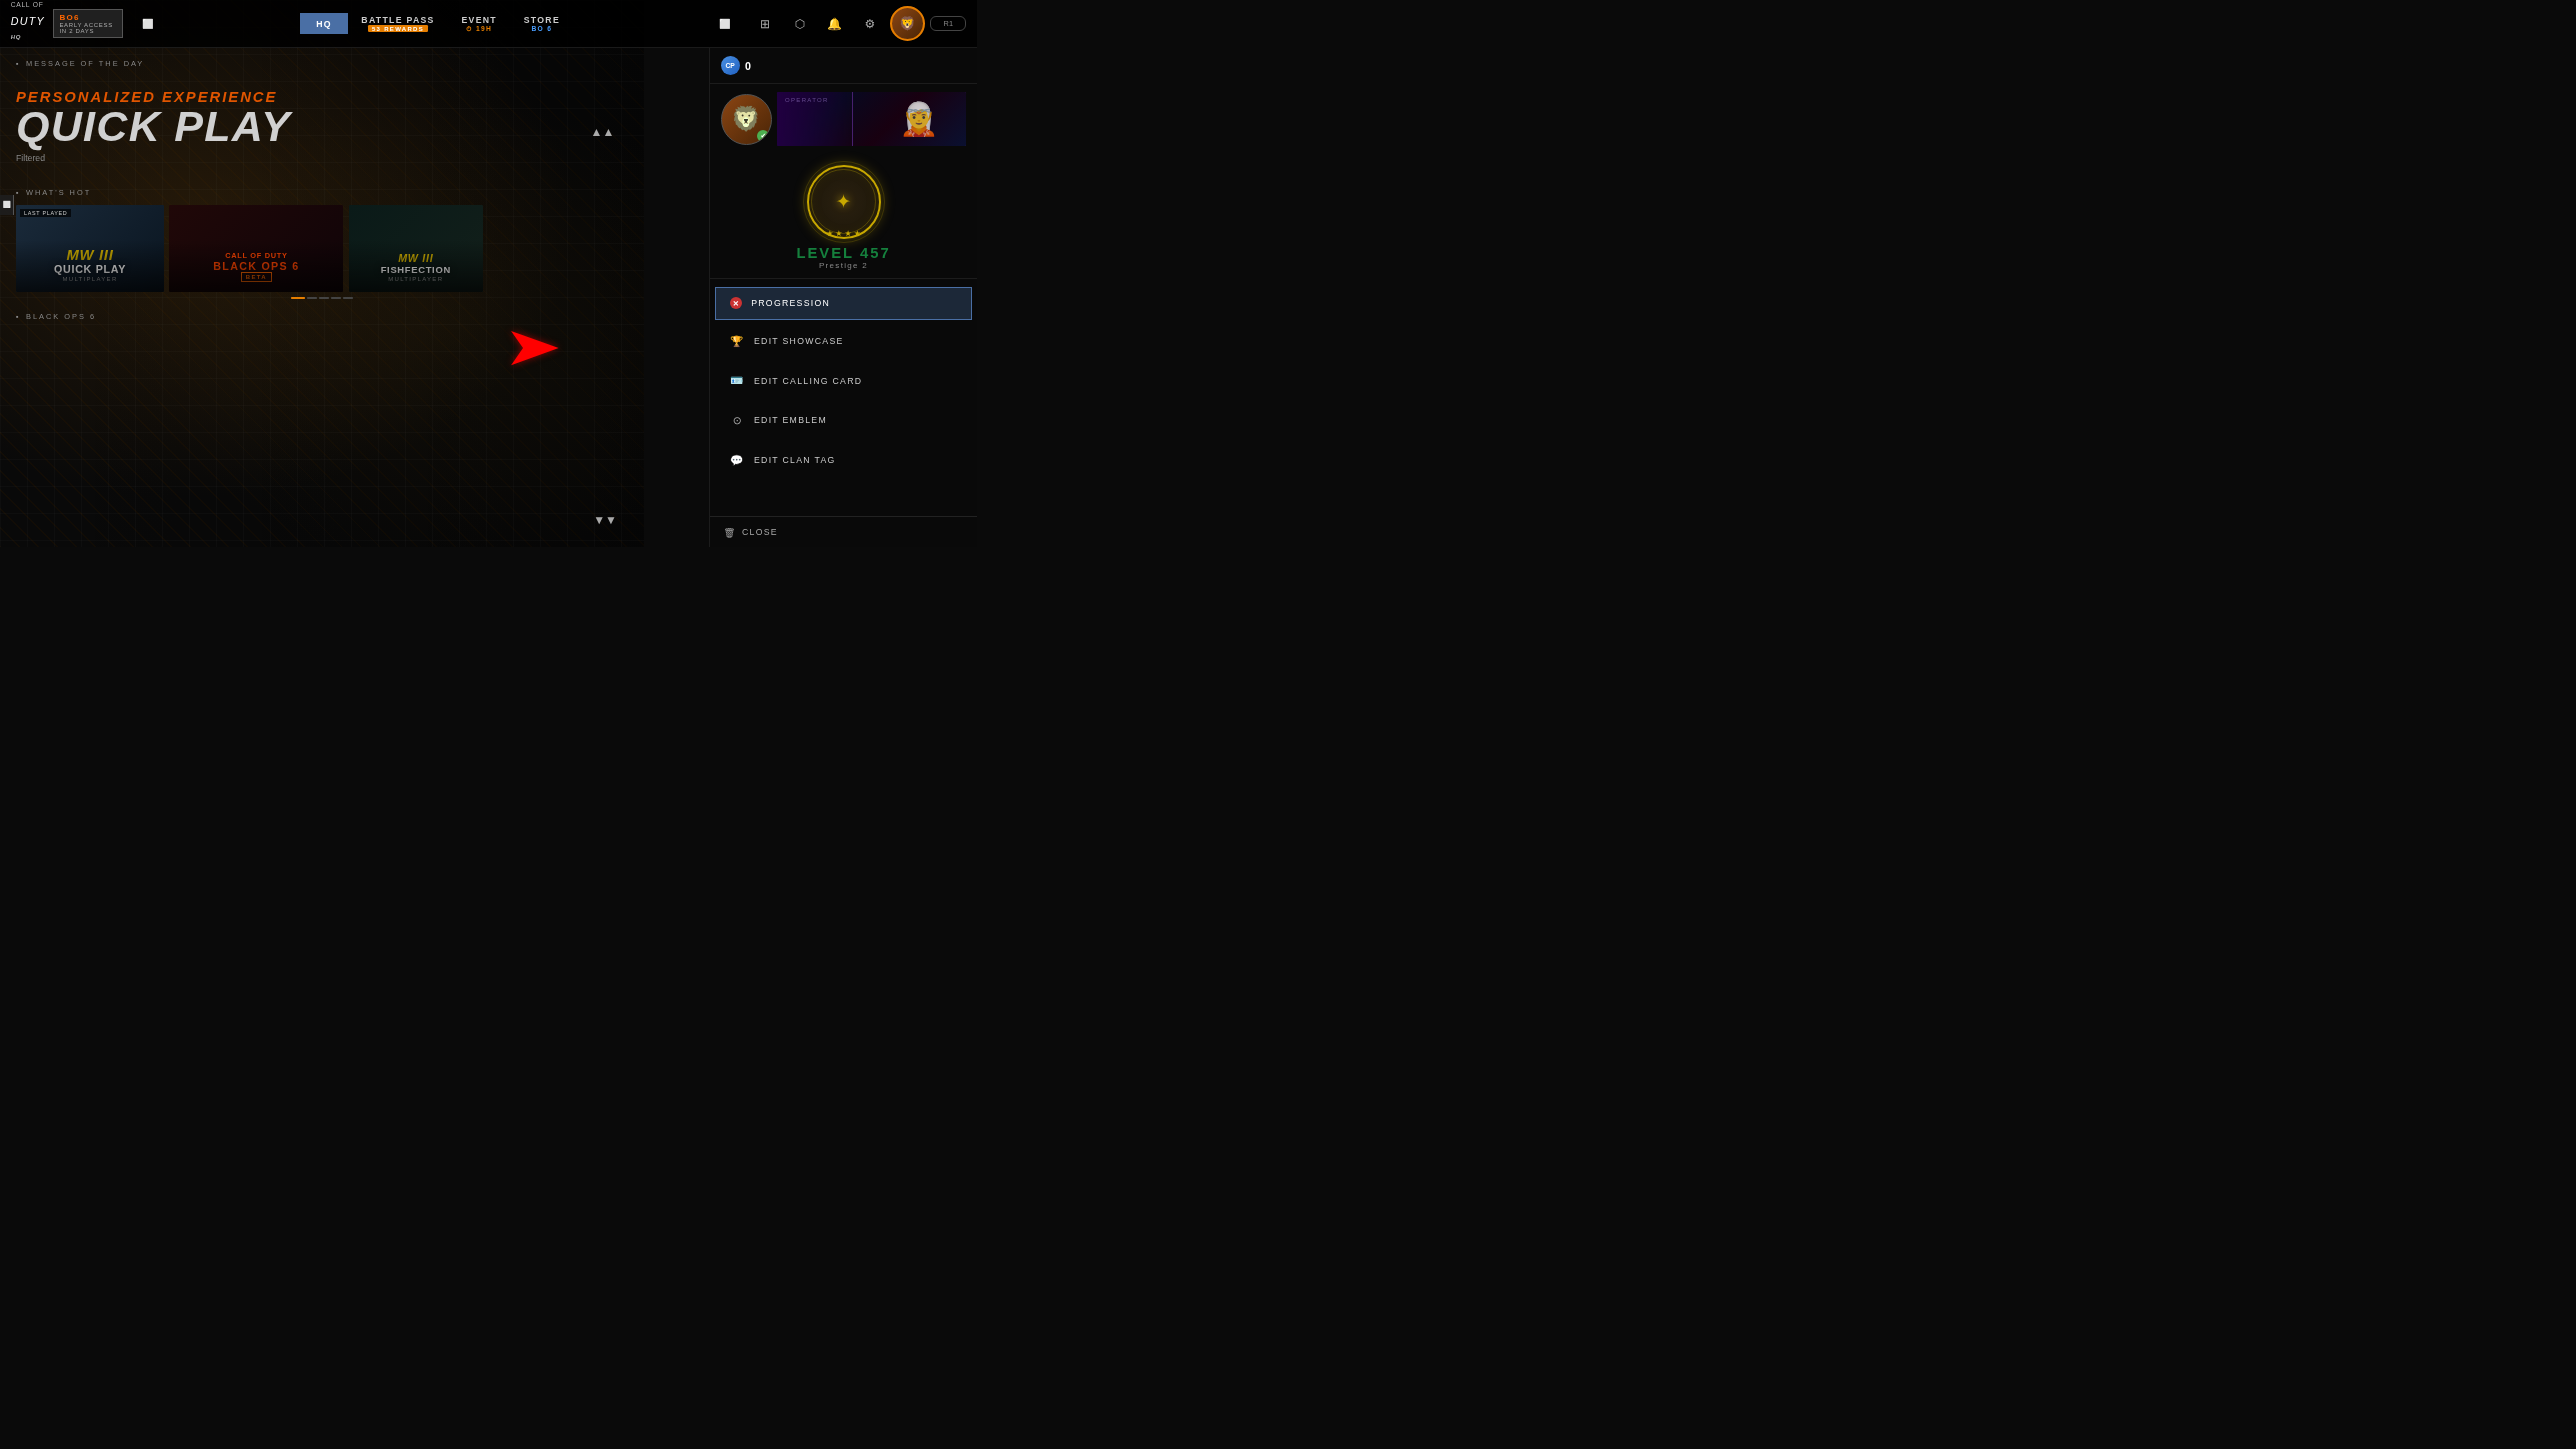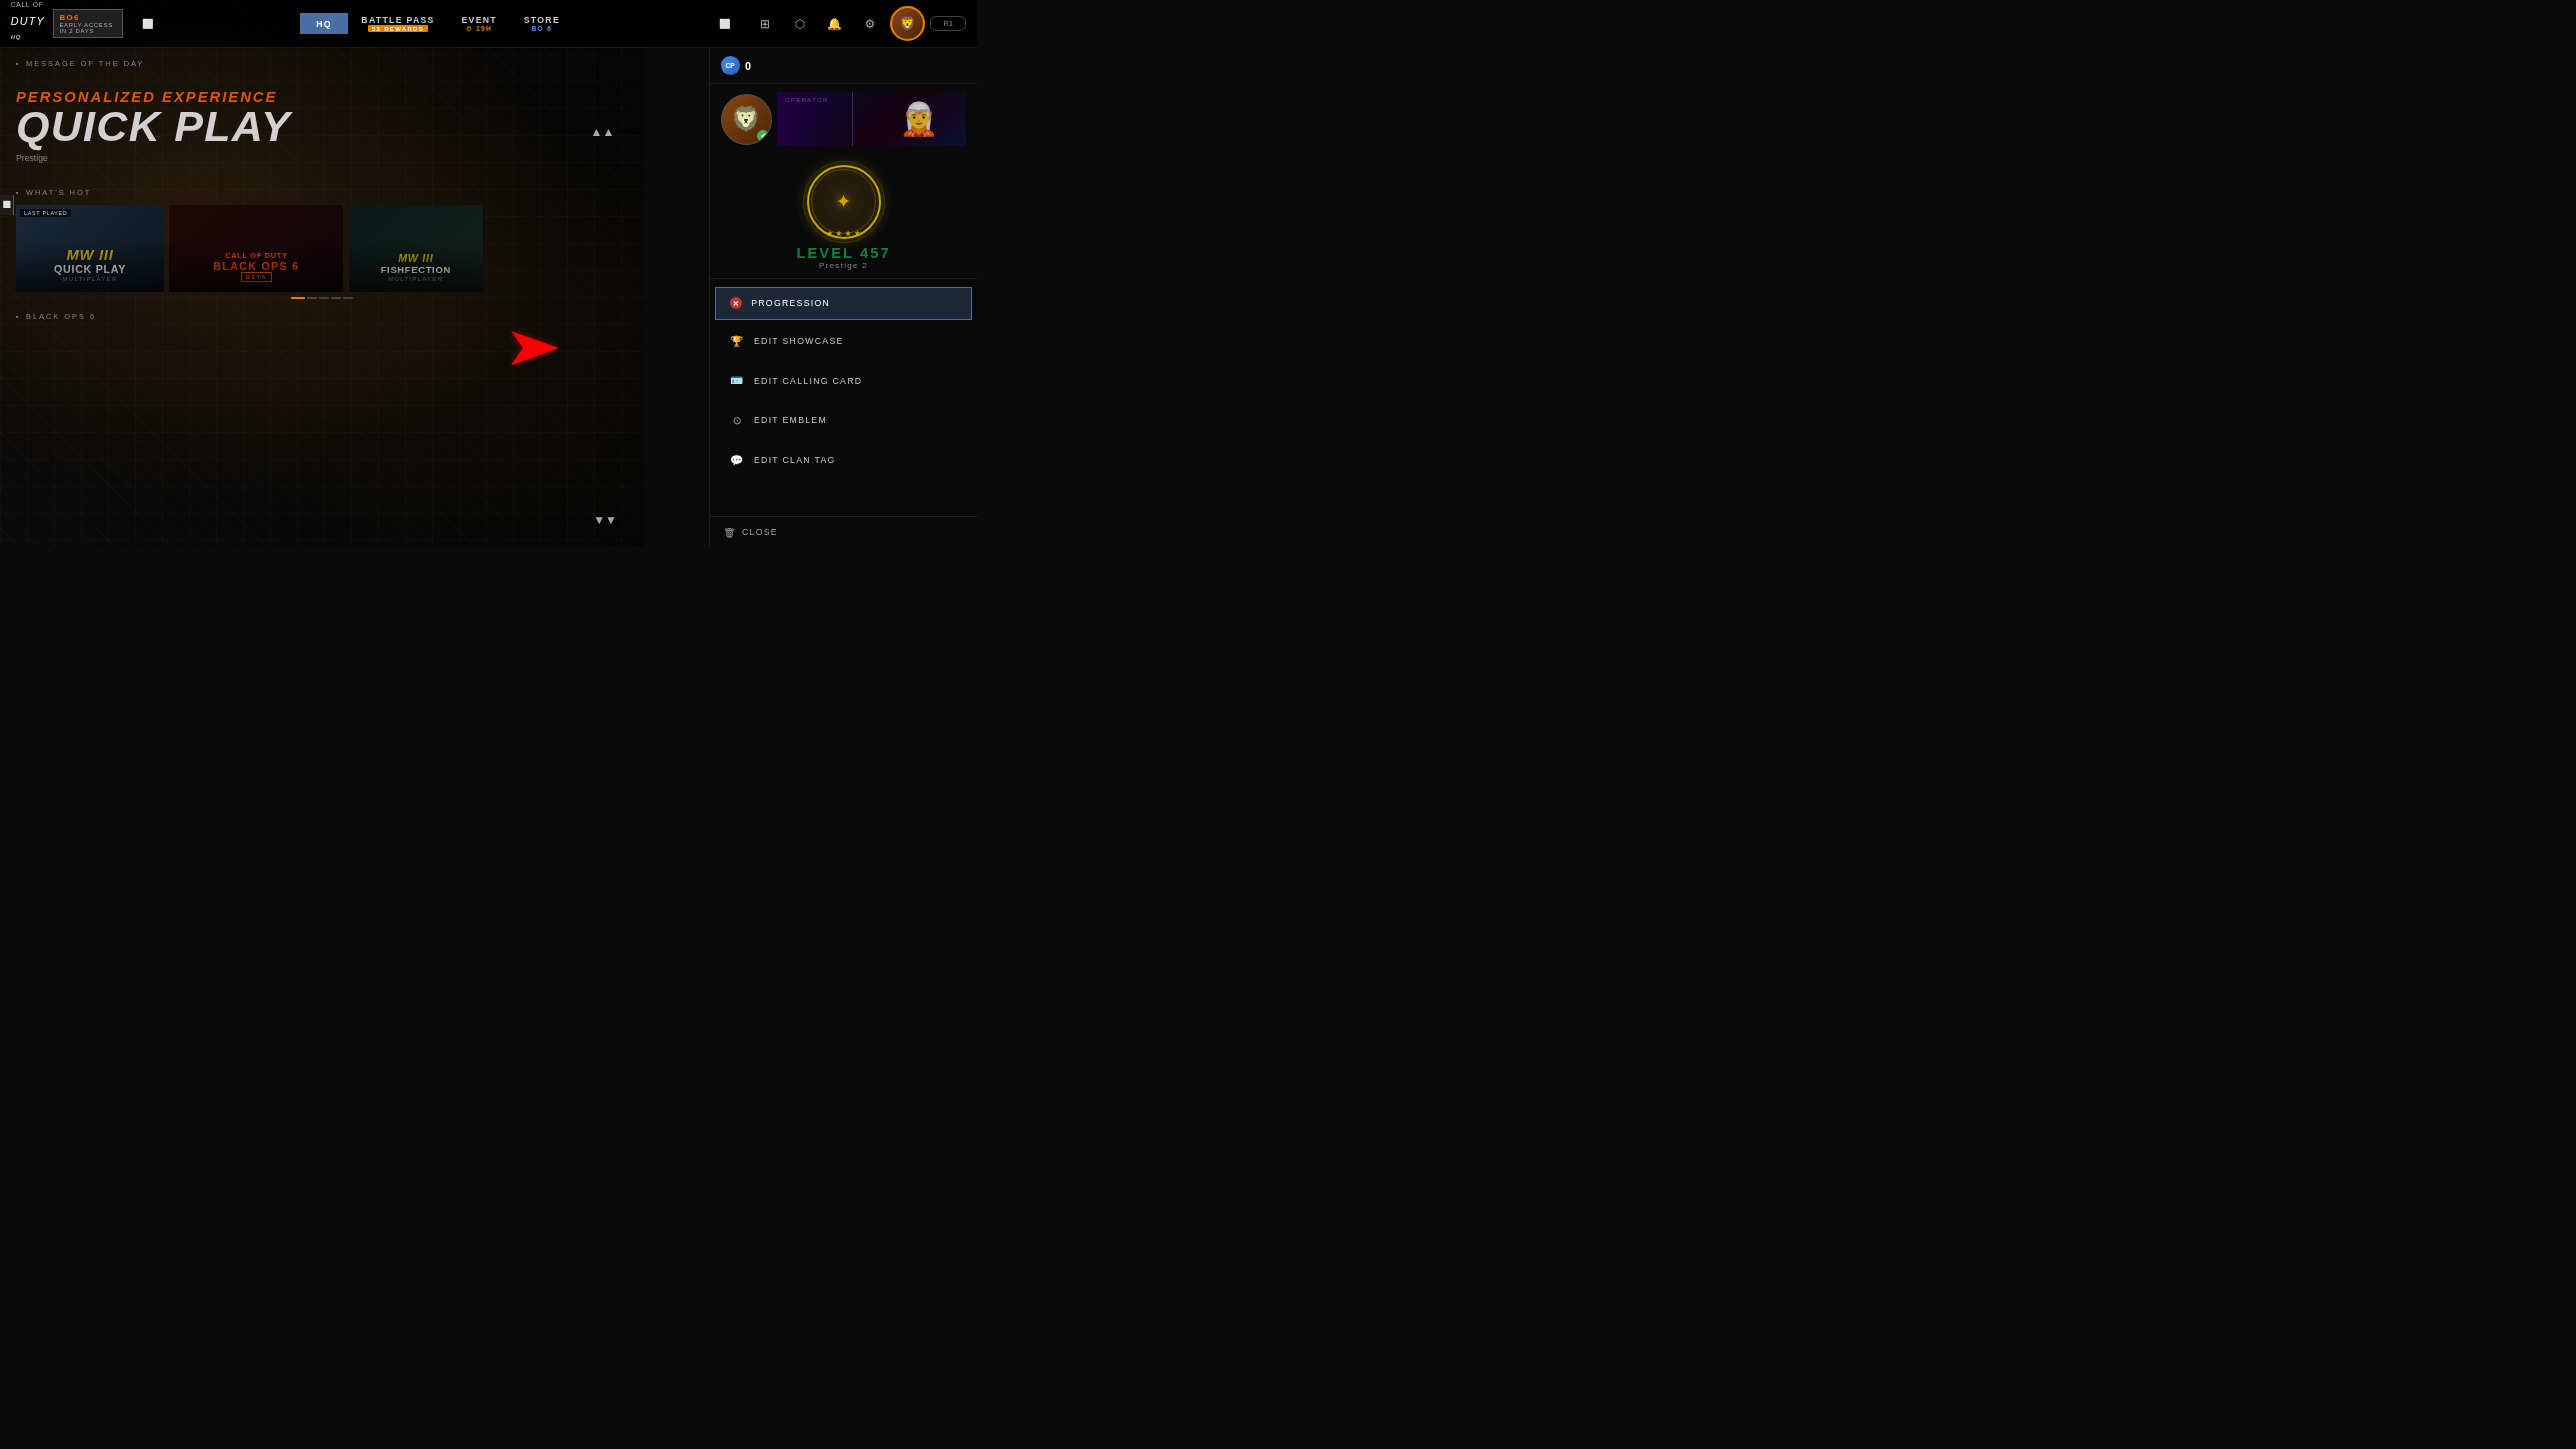--- a/index.html
+++ b/index.html
@@ -761,21 +761,21 @@
 
   <div class="section-label">
     <span>MESSAGE OF THE DAY</span>
   </div>
 
   <div class="collapse-arrow">▲▲</div>
 
   <div class="hero-section">
     <div class="personalized-label">PERSONALIZED EXPERIENCE</div>
     <div class="quick-play-title">QUICK PLAY</div>
-    <div class="filtered-label">Prestige</div>
+    <div class="filtered-label">Filtered</div>
   </div>
 
   <div class="whats-hot-section">
     <div class="section-label">
       <span>WHAT'S HOT</span>
     </div>
 
     <div class="game-cards">
 
       <div class="game-card">

